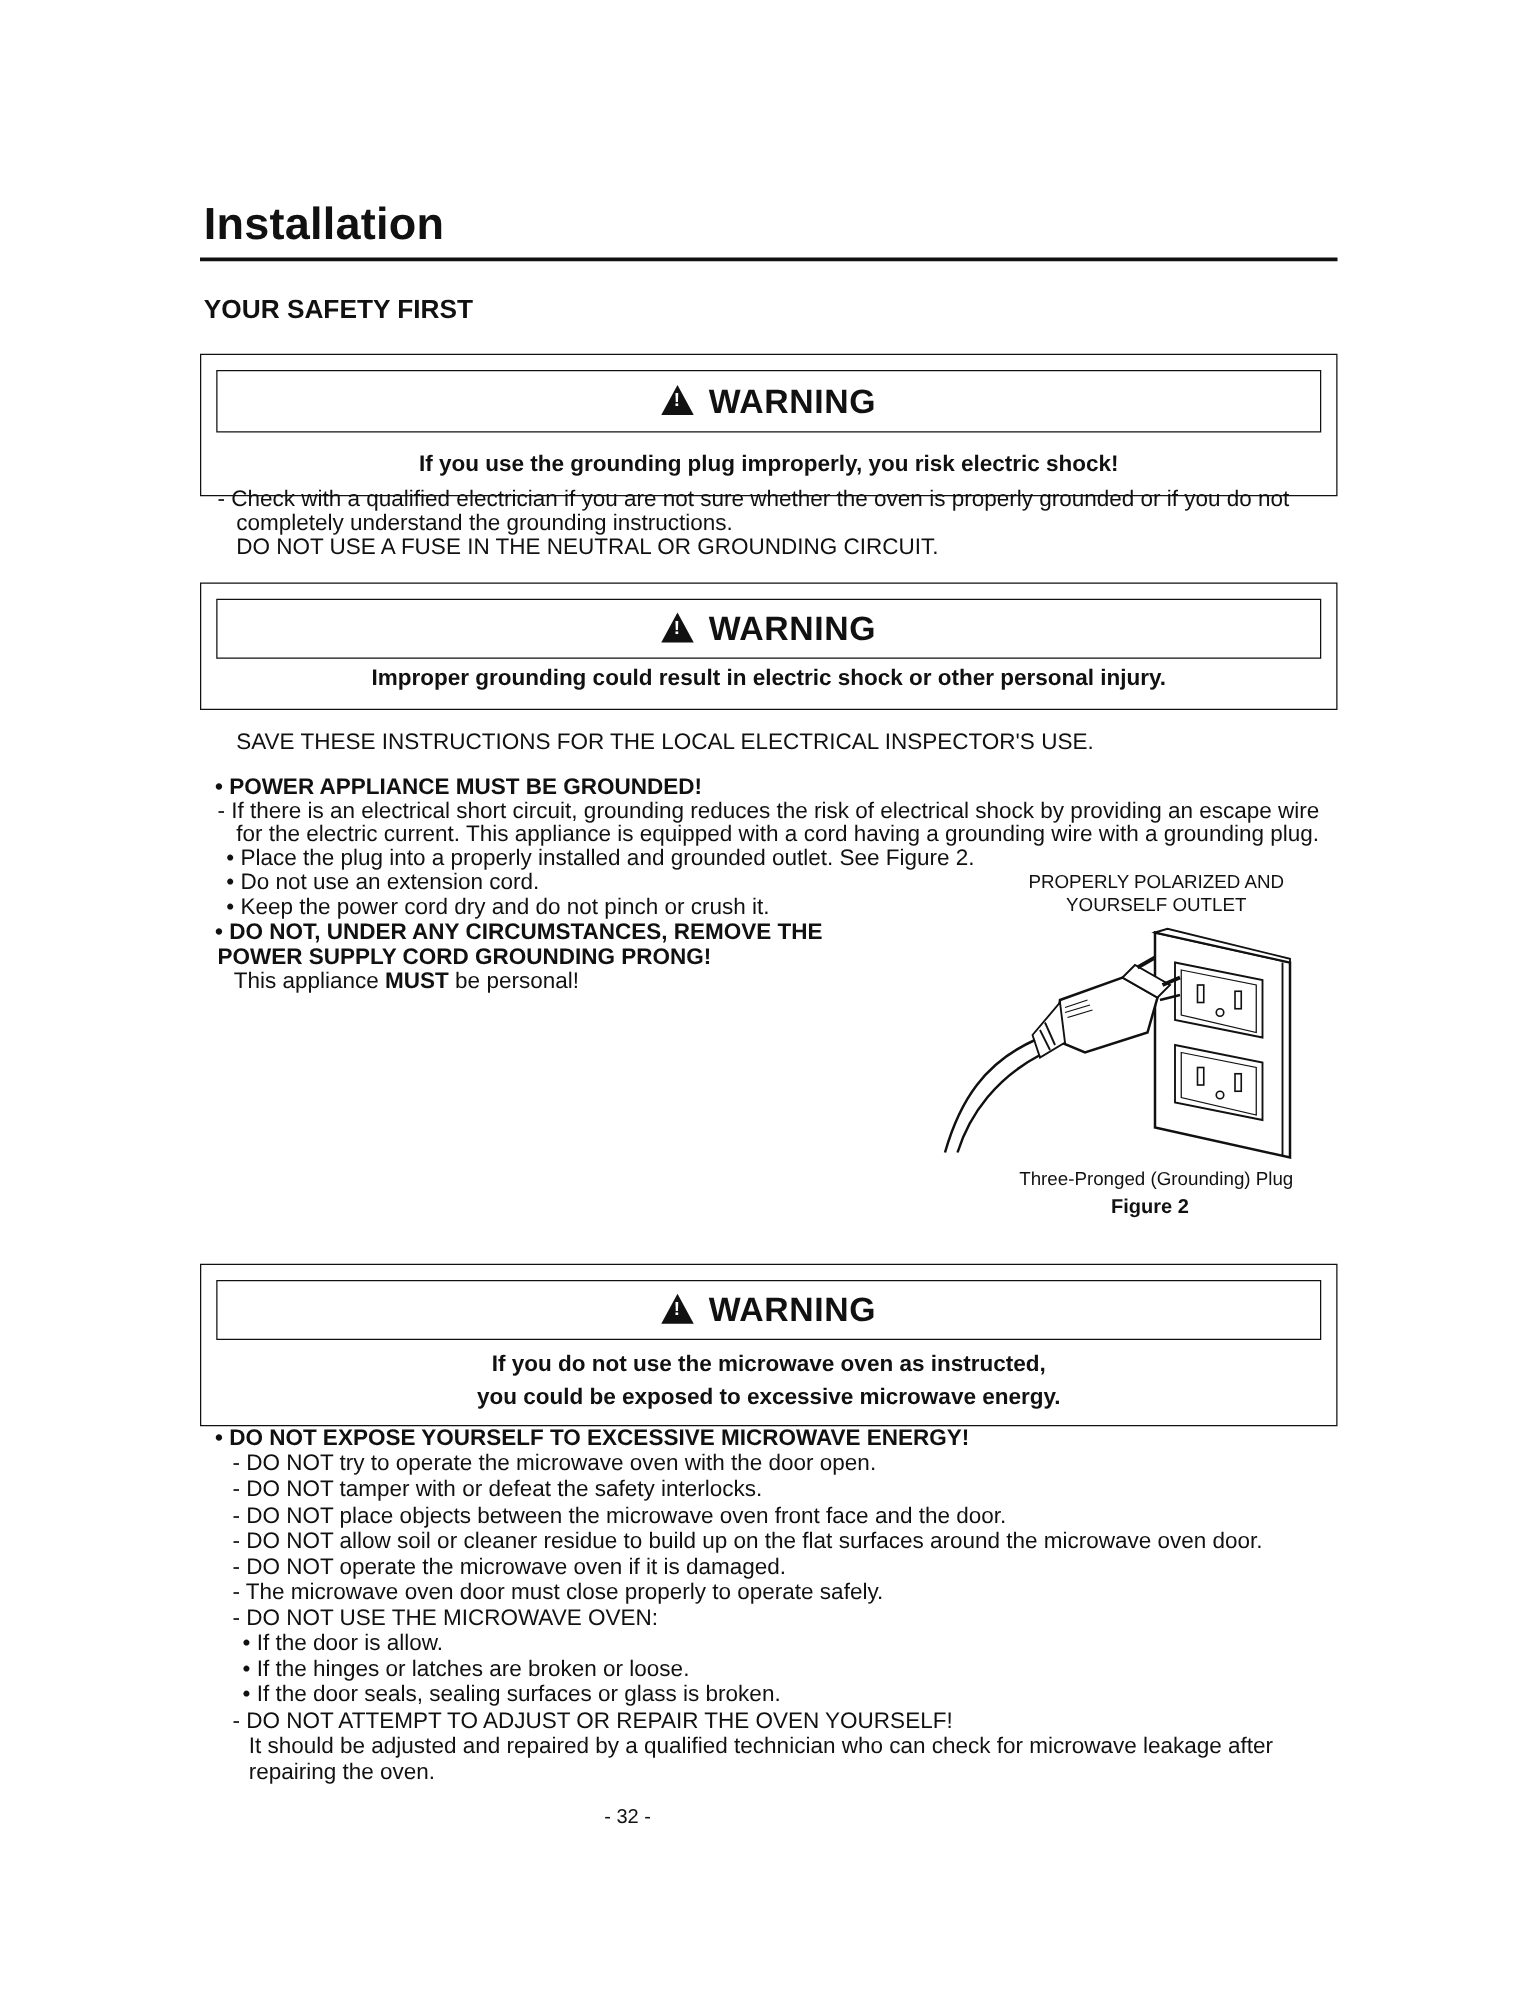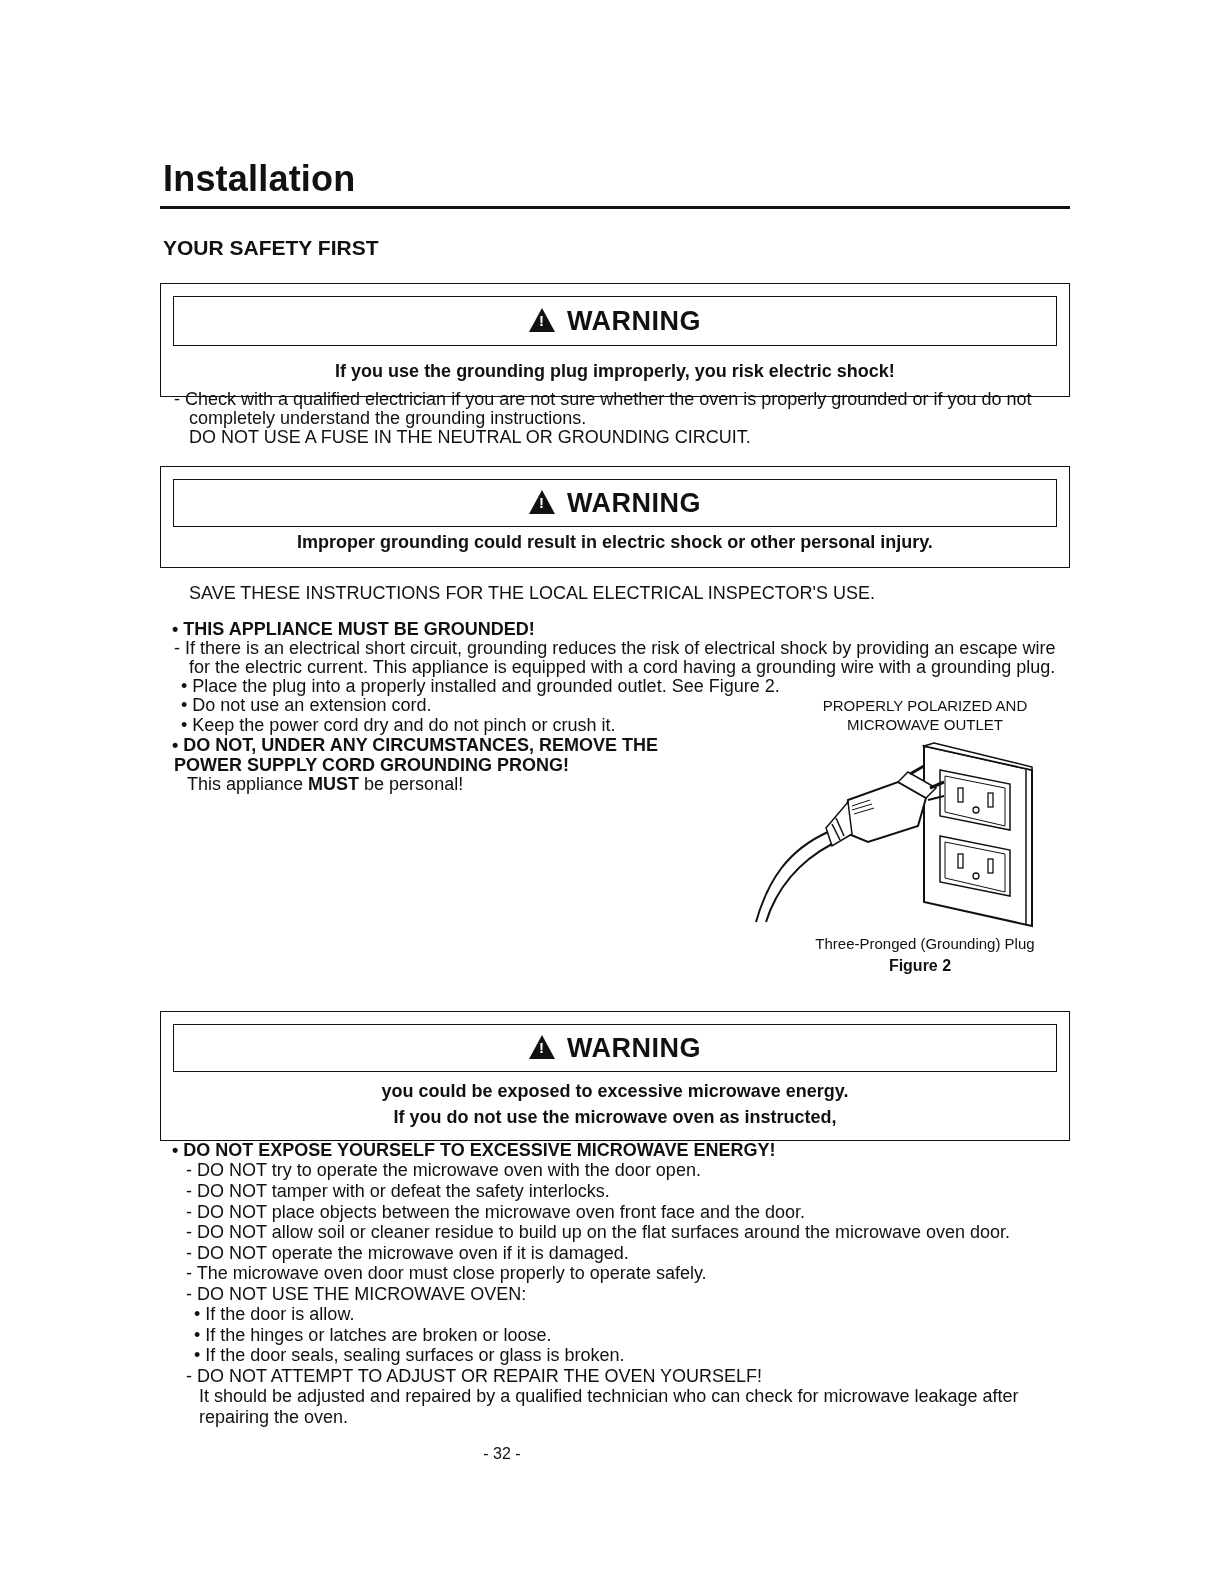--- a/index.html
+++ b/index.html
@@ -45,35 +45,35 @@
 
 <div class="warn-outer" style="top:466px; width:908px; height:100px;">
   <div class="warn-inner" style="height:46px;">
     <span class="tri"></span>
     <span>WARNING</span>
   </div>
   <div class="warn-msg" style="top:62px;">Improper grounding could result in electric shock or other personal injury.</div>
 </div>
 
 <div class="abs txt" style="left:189px; top:584px;">SAVE THESE INSTRUCTIONS FOR THE LOCAL ELECTRICAL INSPECTOR'S USE.</div>
-<div class="abs txt bold" style="left:172px; top:620px;">• THIS APPLIANCE MUST BE GROUNDED!</div>
+<div class="abs txt bold" style="left:172px; top:620px;">• POWER APPLIANCE MUST BE GROUNDED!</div>
 <div class="abs txt" style="left:174px; top:639px;">- If there is an electrical short circuit, grounding reduces the risk of electrical shock by providing an escape wire</div>
 <div class="abs txt" style="left:189px; top:658px;">for the electric current. This appliance is equipped with a cord having a grounding wire with a grounding plug.</div>
 <div class="abs txt" style="left:181px; top:677px;">• Place the plug into a properly installed and grounded outlet. See Figure 2.</div>
 <div class="abs txt" style="left:181px; top:696px;">• Do not use an extension cord.</div>
 <div class="abs txt" style="left:181px; top:716px;">• Keep the power cord dry and do not pinch or crush it.</div>
 <div class="abs txt bold" style="left:172px; top:736px;">• DO NOT, UNDER ANY CIRCUMSTANCES, REMOVE THE</div>
 <div class="abs txt bold" style="left:174px; top:756px;">POWER SUPPLY CORD GROUNDING PRONG!</div>
 <div class="abs txt" style="left:187px; top:775px;">
   <span>This appliance </span><span class="bold">MUST</span><span> be personal!</span>
 </div>
 
 <div class="abs fig-label" style="left:790px; top:696px; width:270px;">
   <div>PROPERLY POLARIZED AND</div>
-  <div>MICROWAVE OUTLET</div>
+  <div>YOURSELF OUTLET</div>
 </div>
 <svg class="abs" style="left:748px; top:740px;" width="300" height="190" viewBox="0 0 300 190">
 
   <polygon points="176,6 284,30 284,186 176,162" fill="#fff" stroke="#111" stroke-width="2"></polygon>
   <polygon points="176,6 186,3 284,27 284,30" fill="#fff" stroke="#111" stroke-width="1.5"></polygon>
   <line x1="278" y1="30" x2="278" y2="184" stroke="#111" stroke-width="1.5"></line>
 
   <polygon points="192,30 262,44 262,90 192,76" fill="#fff" stroke="#111" stroke-width="1.5"></polygon>
   <polygon points="197,36 257,48 257,86 197,72" fill="none" stroke="#111" stroke-width="1"></polygon>
   <rect x="210" y="48" width="5" height="14" fill="none" stroke="#111" stroke-width="1.3"></rect>
@@ -104,22 +104,22 @@
 </svg>
 <div class="abs fig-label" style="left:780px; top:934px; width:290px;">Three-Pronged (Grounding) Plug</div>
 <div class="abs fig-label bold" style="left:800px; top:956px; width:240px; font-size:16px;">Figure 2</div>
 
 <div class="warn-outer" style="top:1011px; width:908px; height:128px;">
   <div class="warn-inner" style="height:46px;">
     <span class="tri"></span>
     <span>WARNING</span>
   </div>
   <div class="warn-msg" style="top:66px;">
+    <div>If you do not use the microwave oven as instructed,</div>
     <div>you could be exposed to excessive microwave energy.</div>
-    <div>If you do not use the microwave oven as instructed,</div>
   </div>
 </div>
 
 <div class="abs txt bold" style="left:172px; top:1141px;">• DO NOT EXPOSE YOURSELF TO EXCESSIVE MICROWAVE ENERGY!</div>
 <div class="abs txt" style="left:186px; top:1161px;">- DO NOT try to operate the microwave oven with the door open.</div>
 <div class="abs txt" style="left:186px; top:1182px;">- DO NOT tamper with or defeat the safety interlocks.</div>
 <div class="abs txt" style="left:186px; top:1203px;">- DO NOT place objects between the microwave oven front face and the door.</div>
 <div class="abs txt" style="left:186px; top:1223px;">- DO NOT allow soil or cleaner residue to build up on the flat surfaces around the microwave oven door.</div>
 <div class="abs txt" style="left:186px; top:1244px;">- DO NOT operate the microwave oven if it is damaged.</div>
 <div class="abs txt" style="left:186px; top:1264px;">- The microwave oven door must close properly to operate safely.</div>

